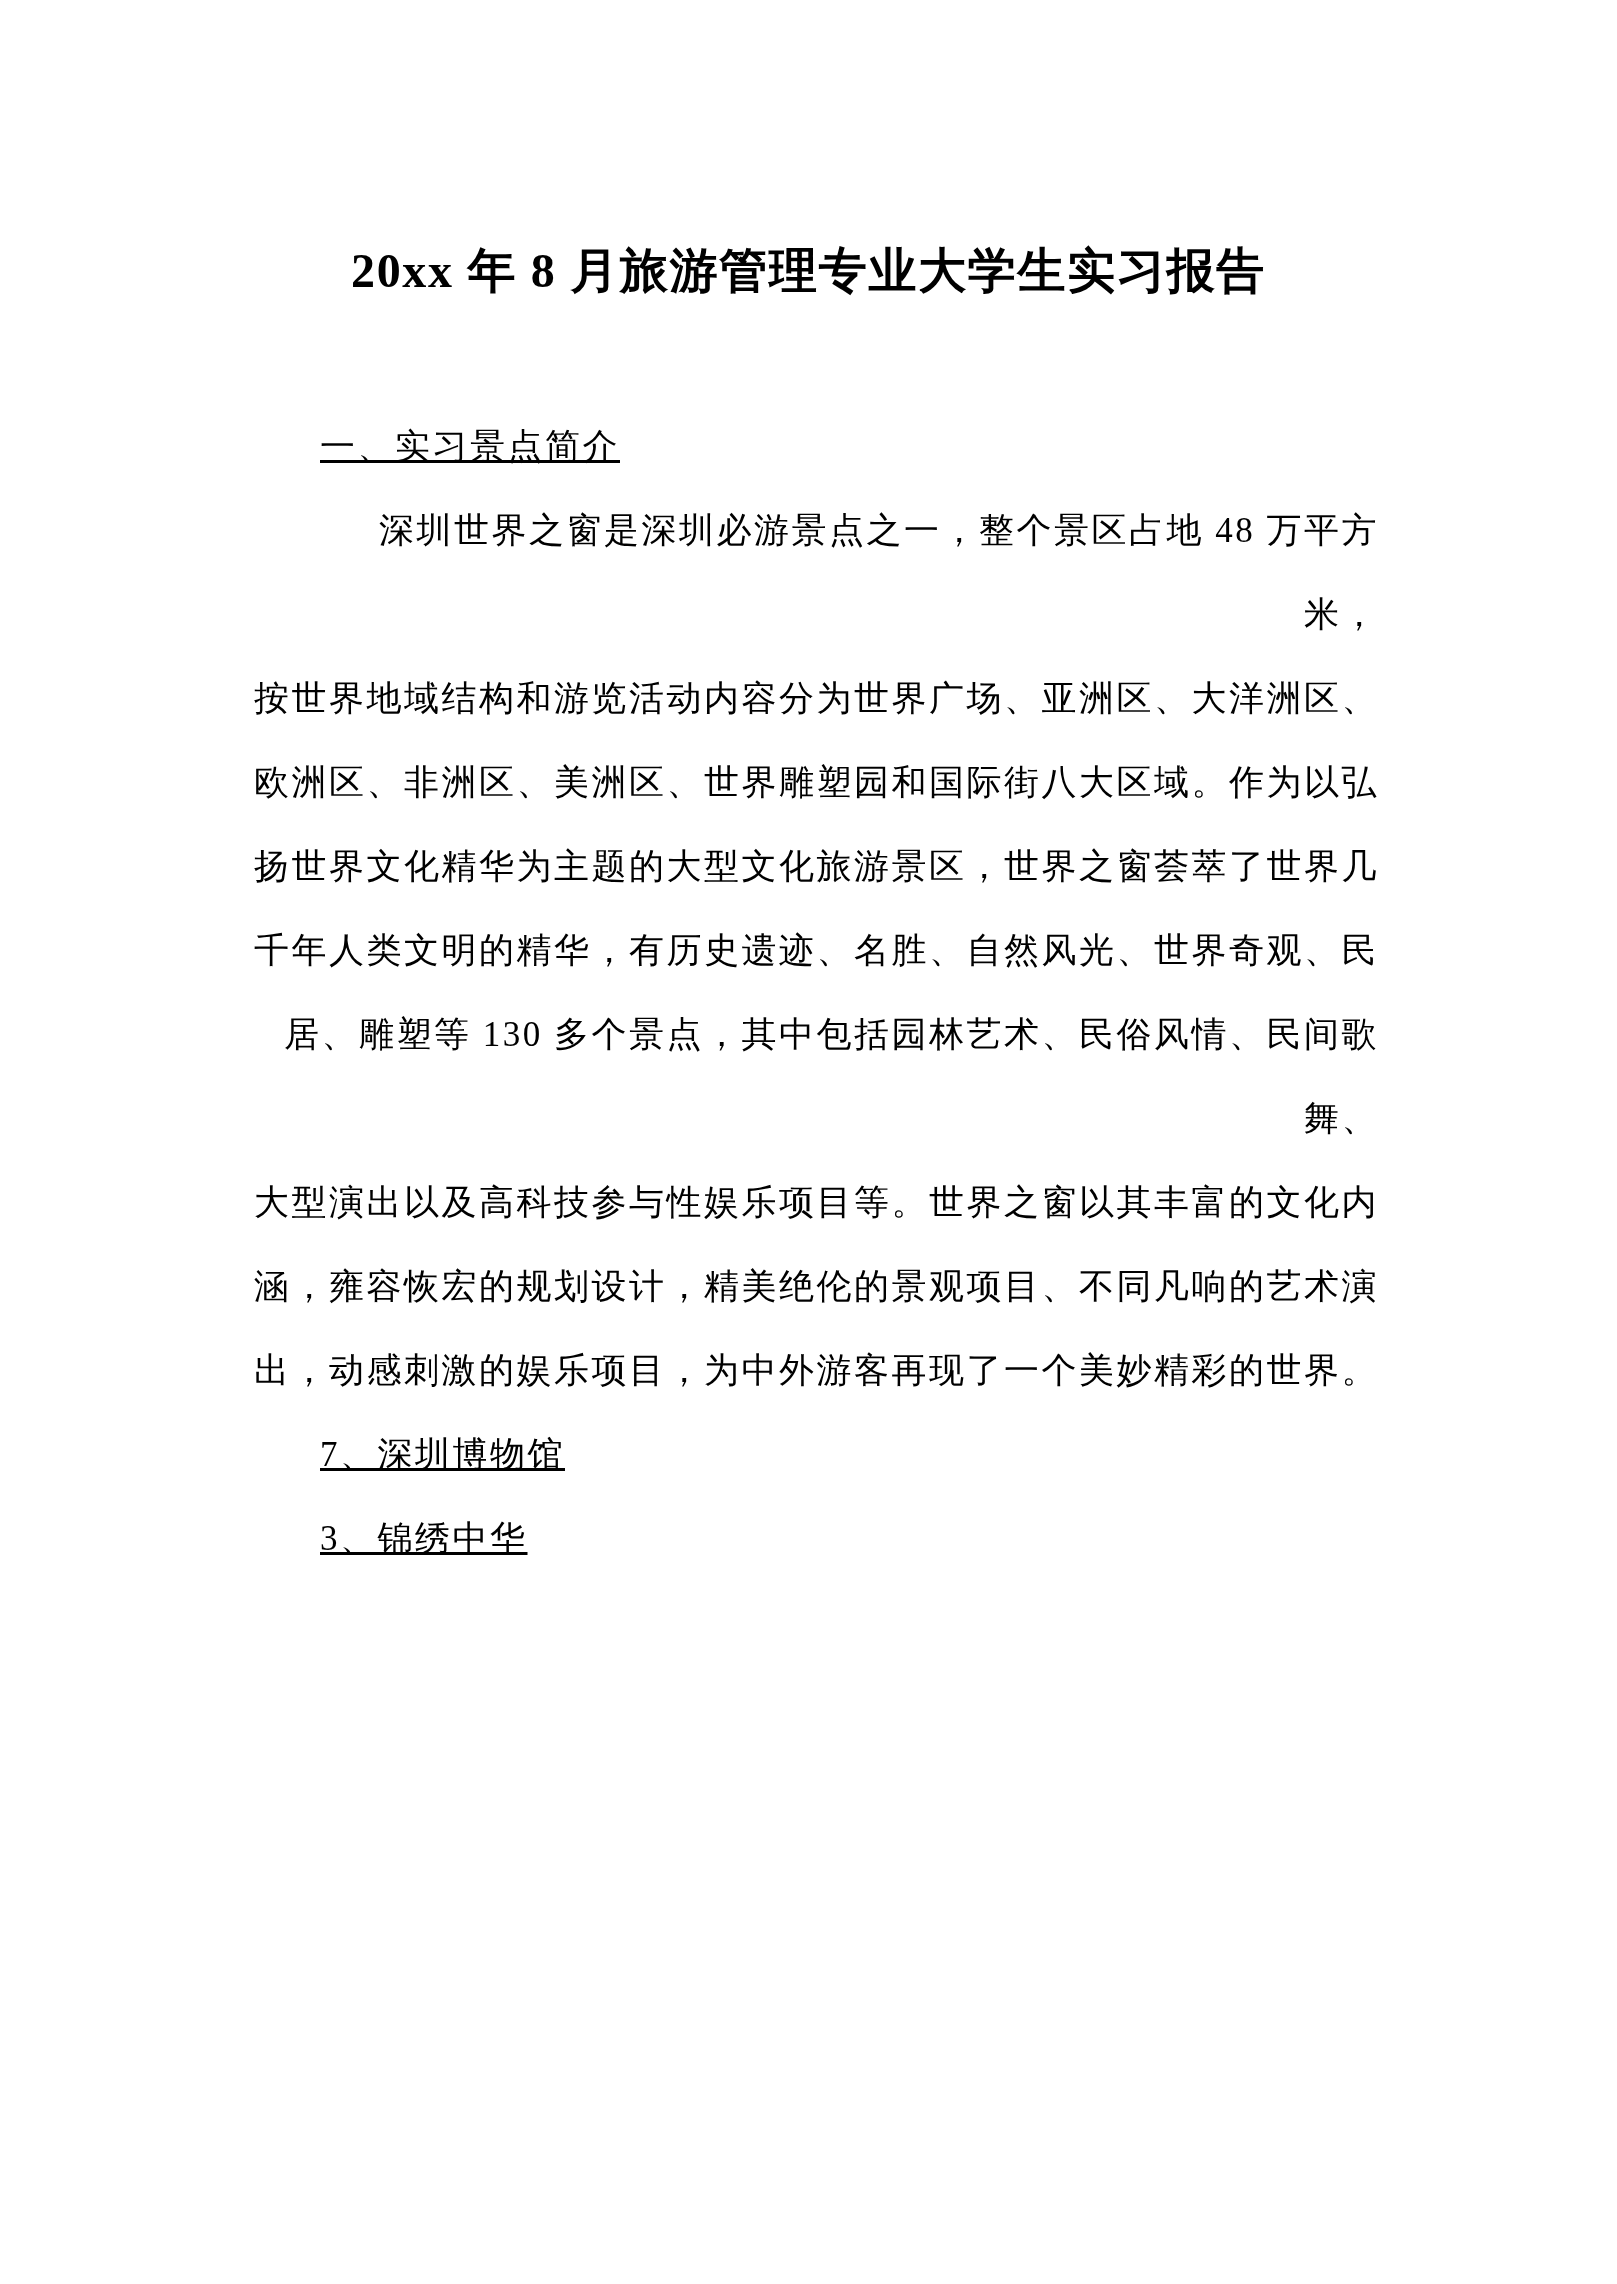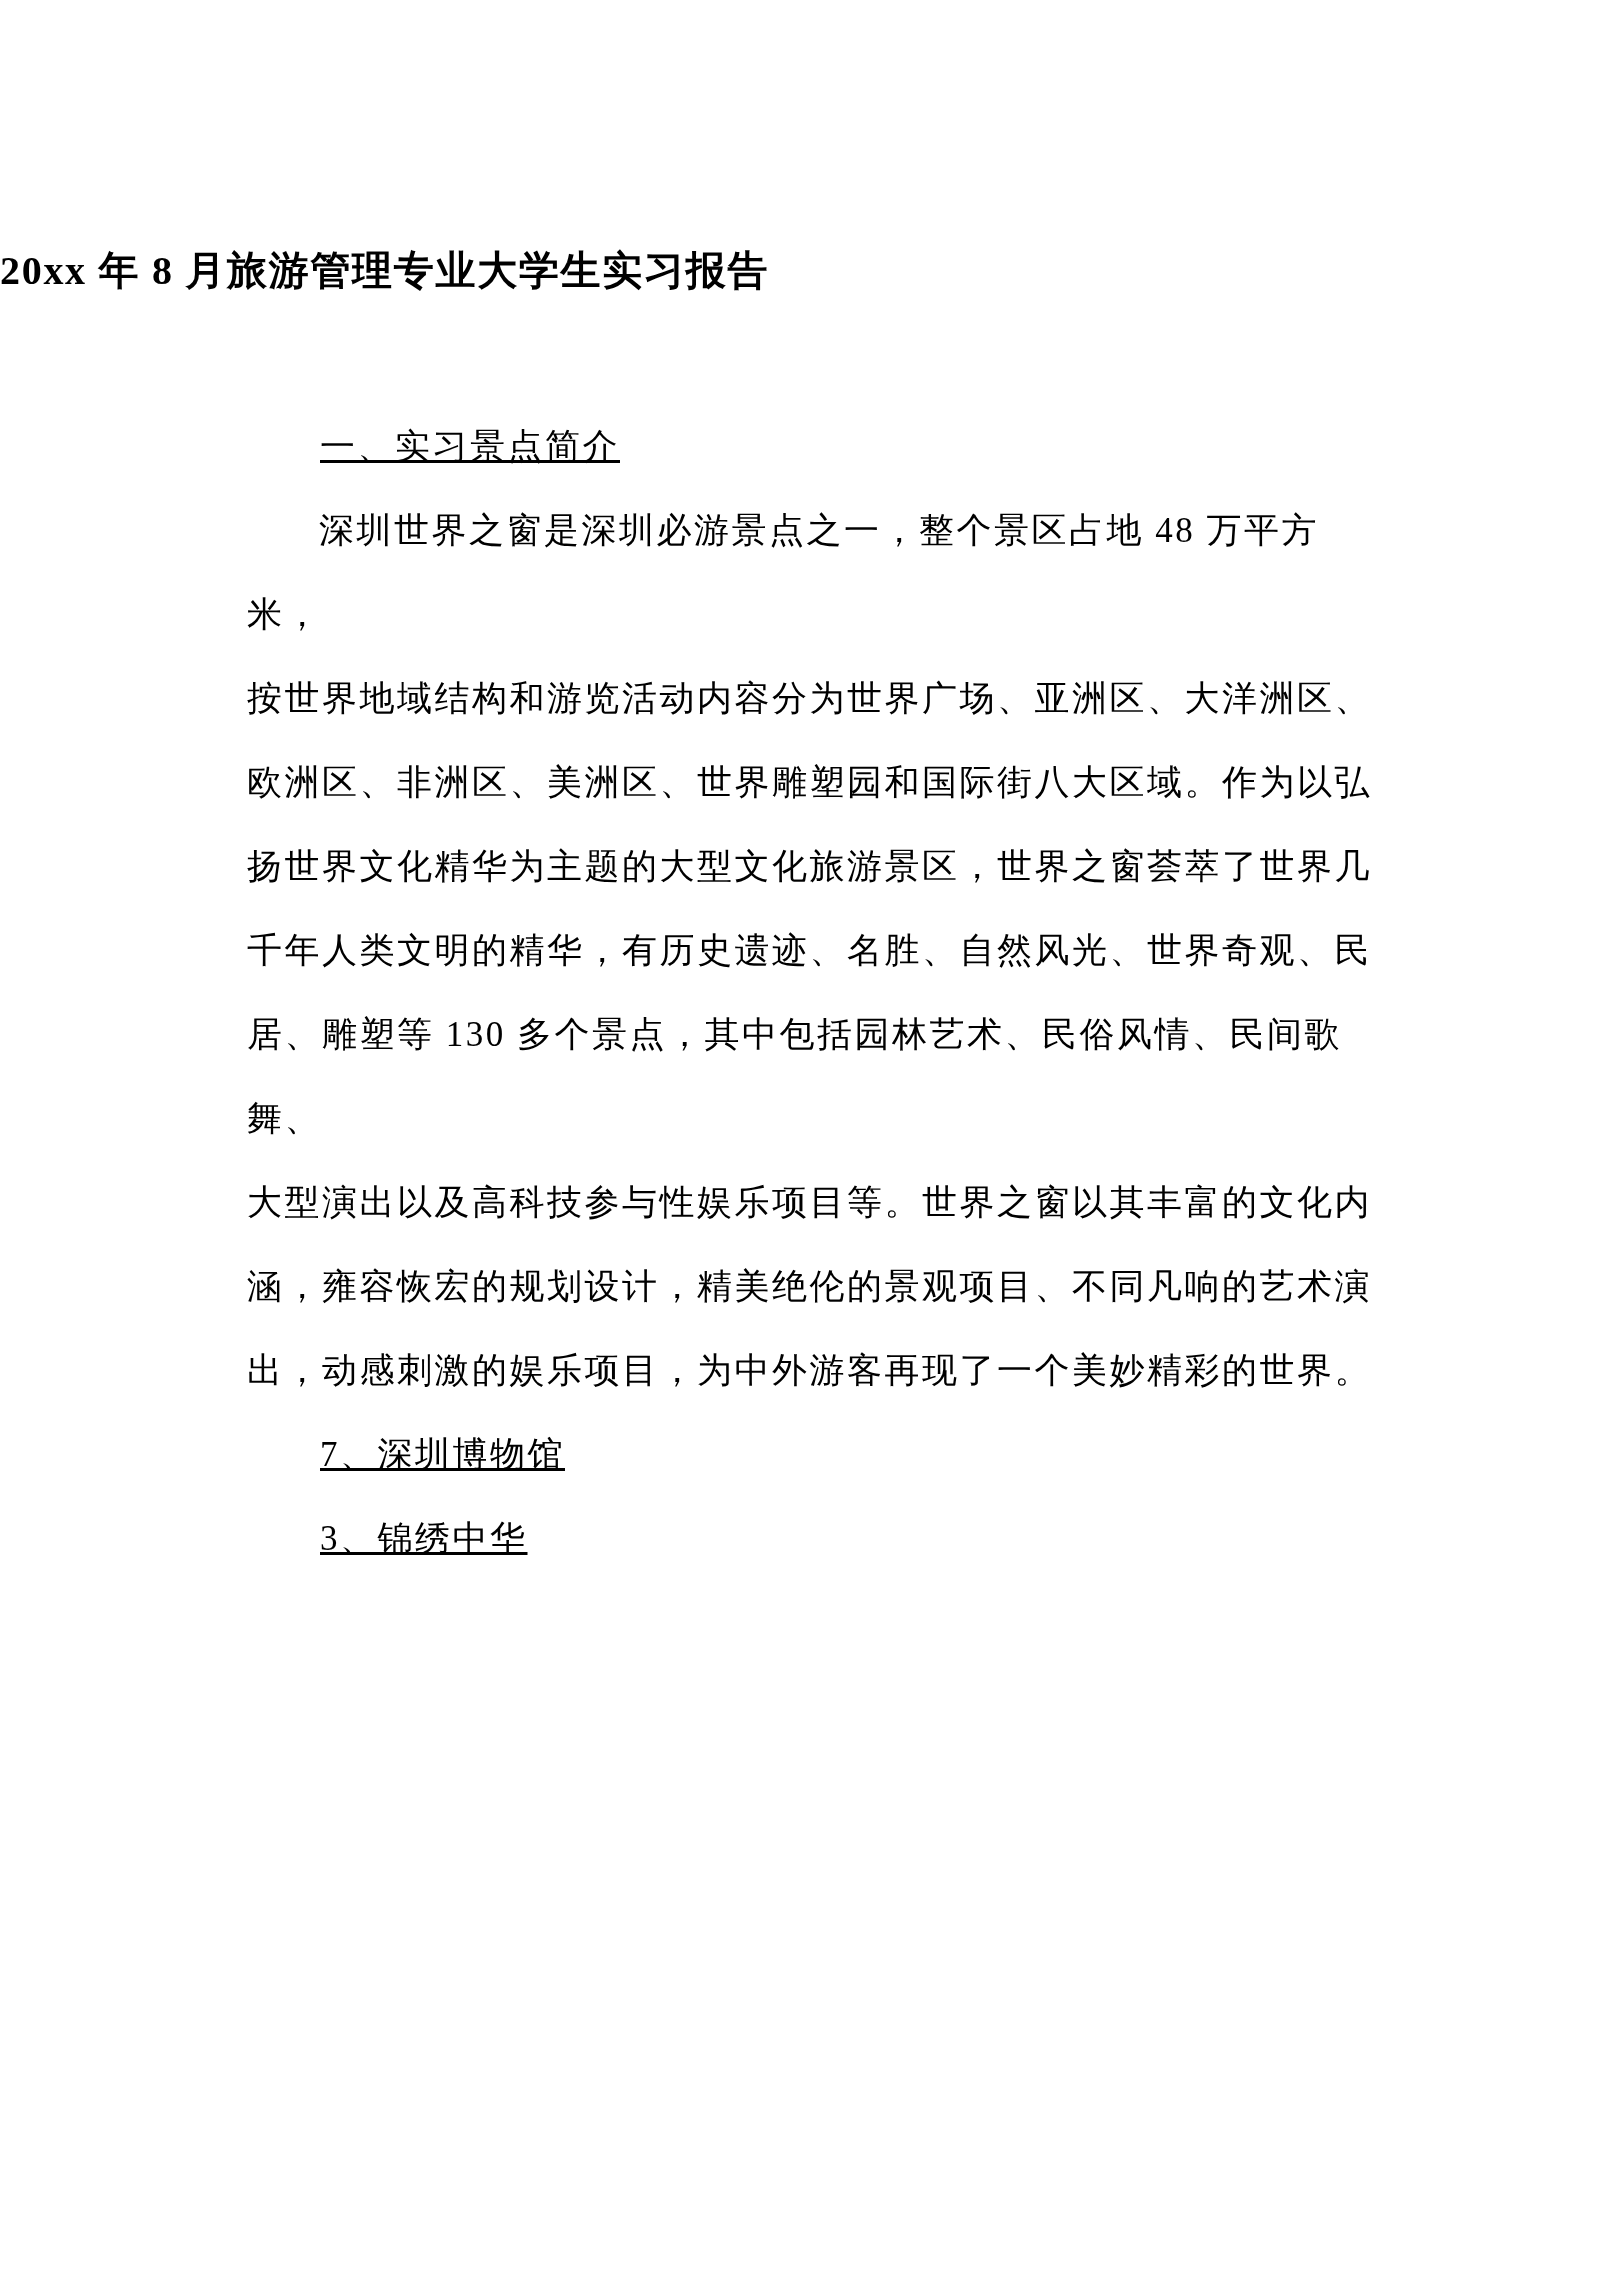--- a/index.html
+++ b/index.html
@@ -17,22 +17,22 @@
   .page {
     position: absolute;
     top: 0;
     left: 0;
     width: 1617px;
     height: 2284px;
     background: #ffffff;
   }
   .doc-title {
     margin: 237px 0 0 0;
-    text-align: left;
-    font-size: 40px;
+    text-align: center;
+    font-size: 48px;
     font-weight: 700;
     line-height: 67px;
     letter-spacing: 1.7px;
     white-space: pre-line;
   }
   .content {
     margin: 101px 0 0 247px;
     width: 1132px;
     font-size: 35px;
     line-height: 84px;
@@ -40,21 +40,21 @@
   }
   .section-heading,
   .sub-heading {
     text-indent: 73px;
     white-space: pre-line;
     text-decoration: underline;
   }
   .para {
     text-indent: 72px;
     white-space: pre-line;
-    text-align: left;
+    text-align: right;
   }
 </style>
 </head>
 <body>
 
 <div class="page">
 
   <h1 class="doc-title">20xx 年 8 月旅游管理专业大学生实习报告</h1>
 
   <div class="content">

